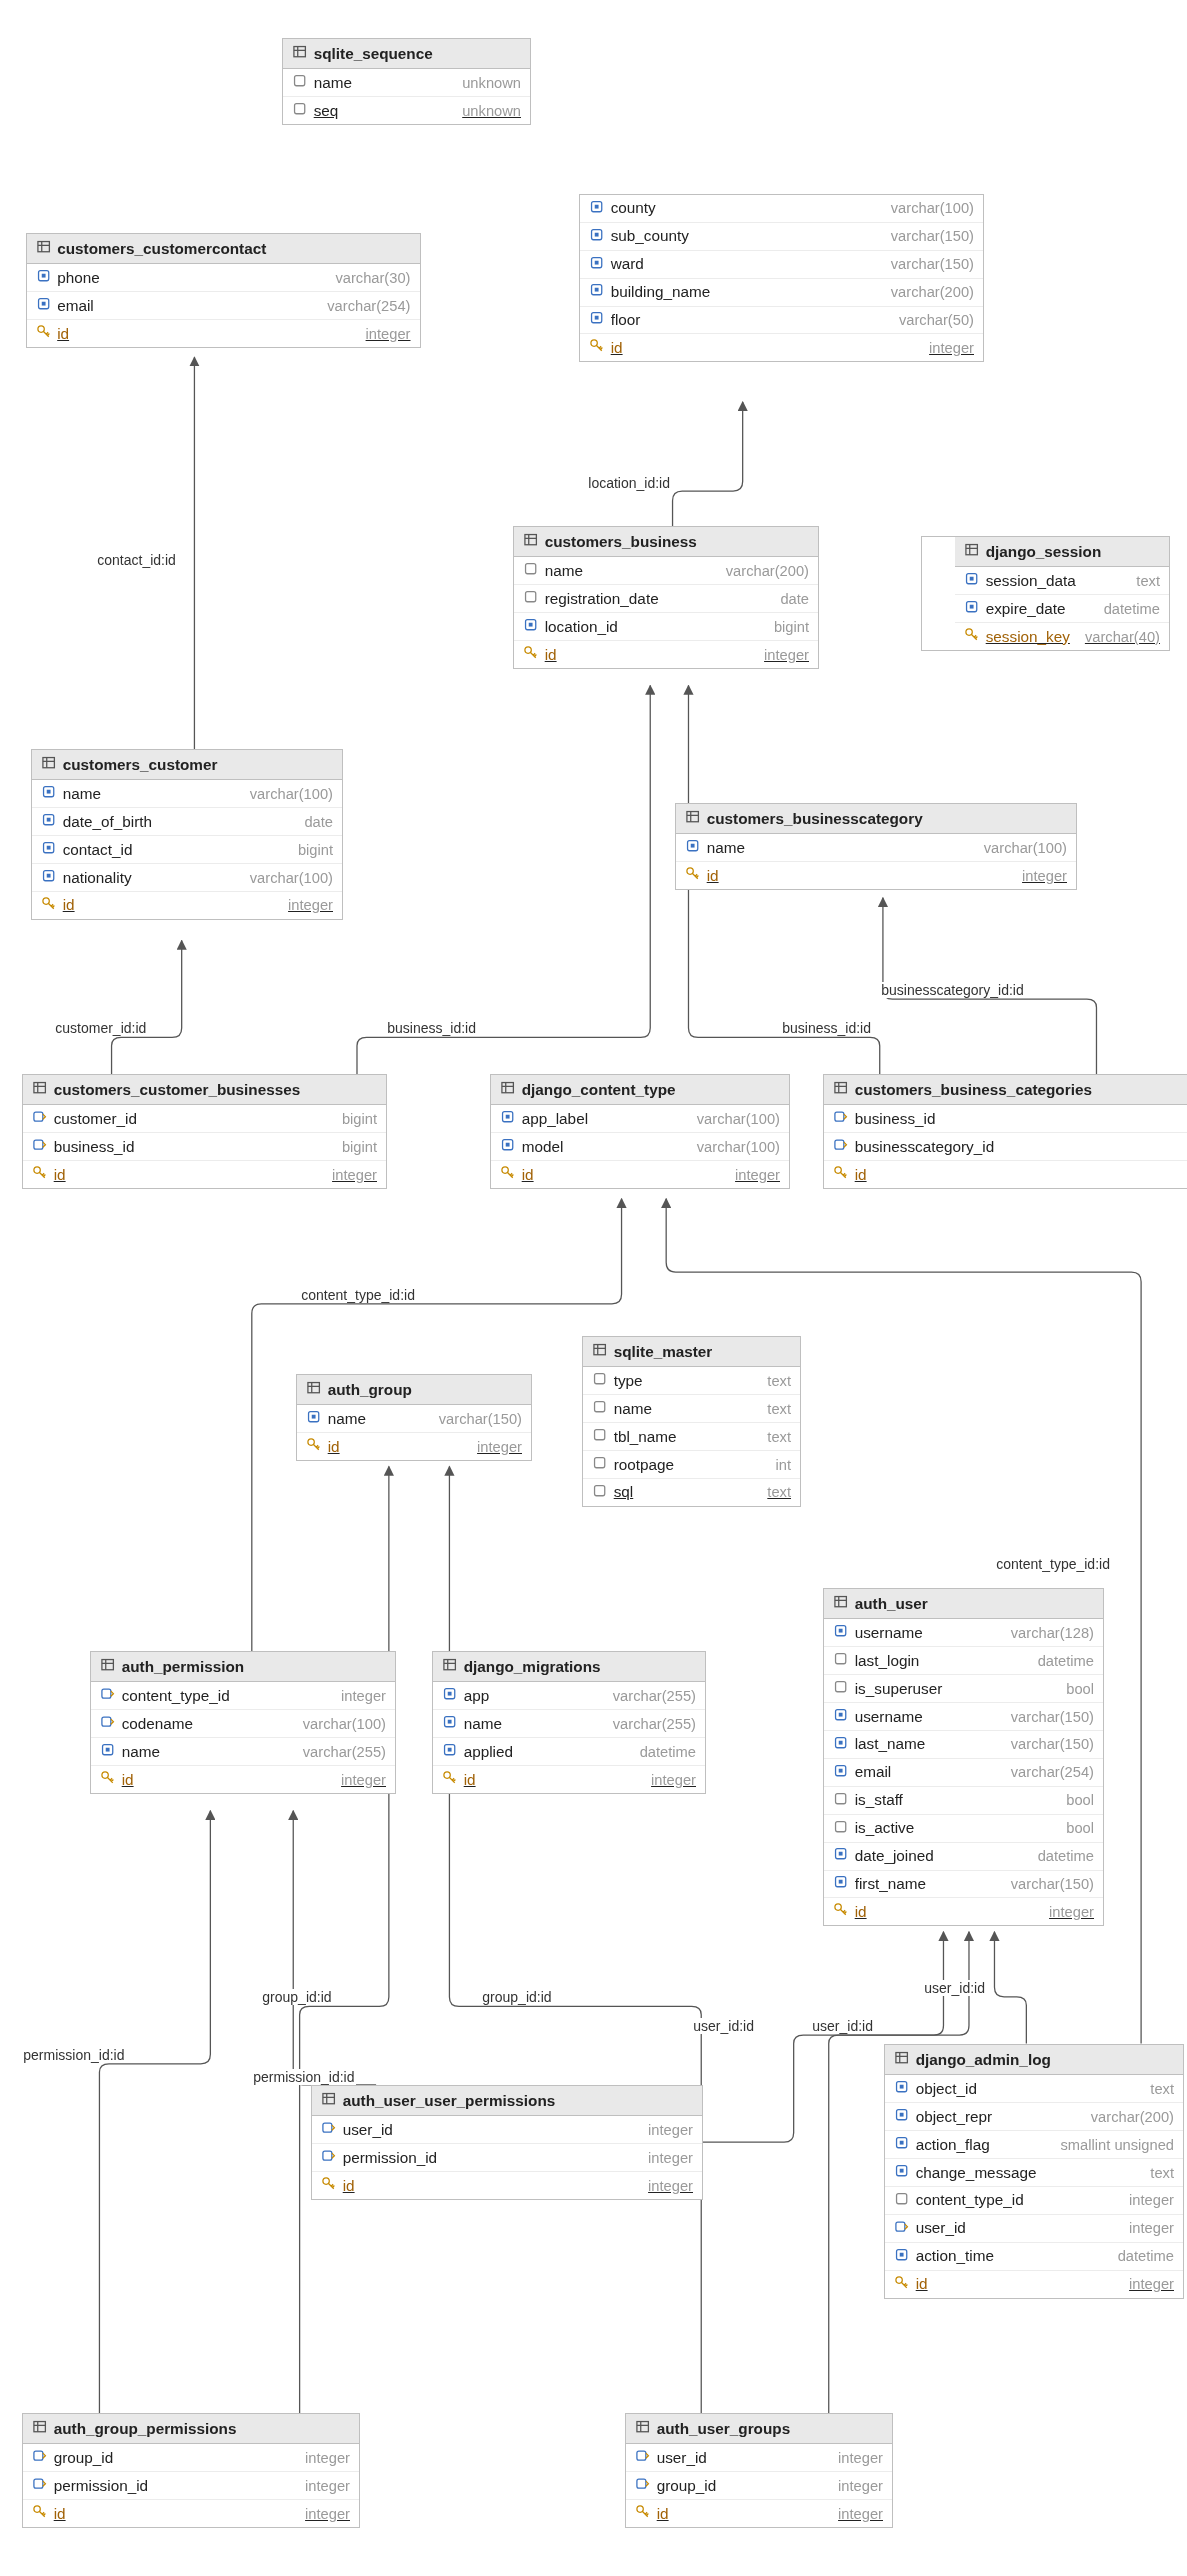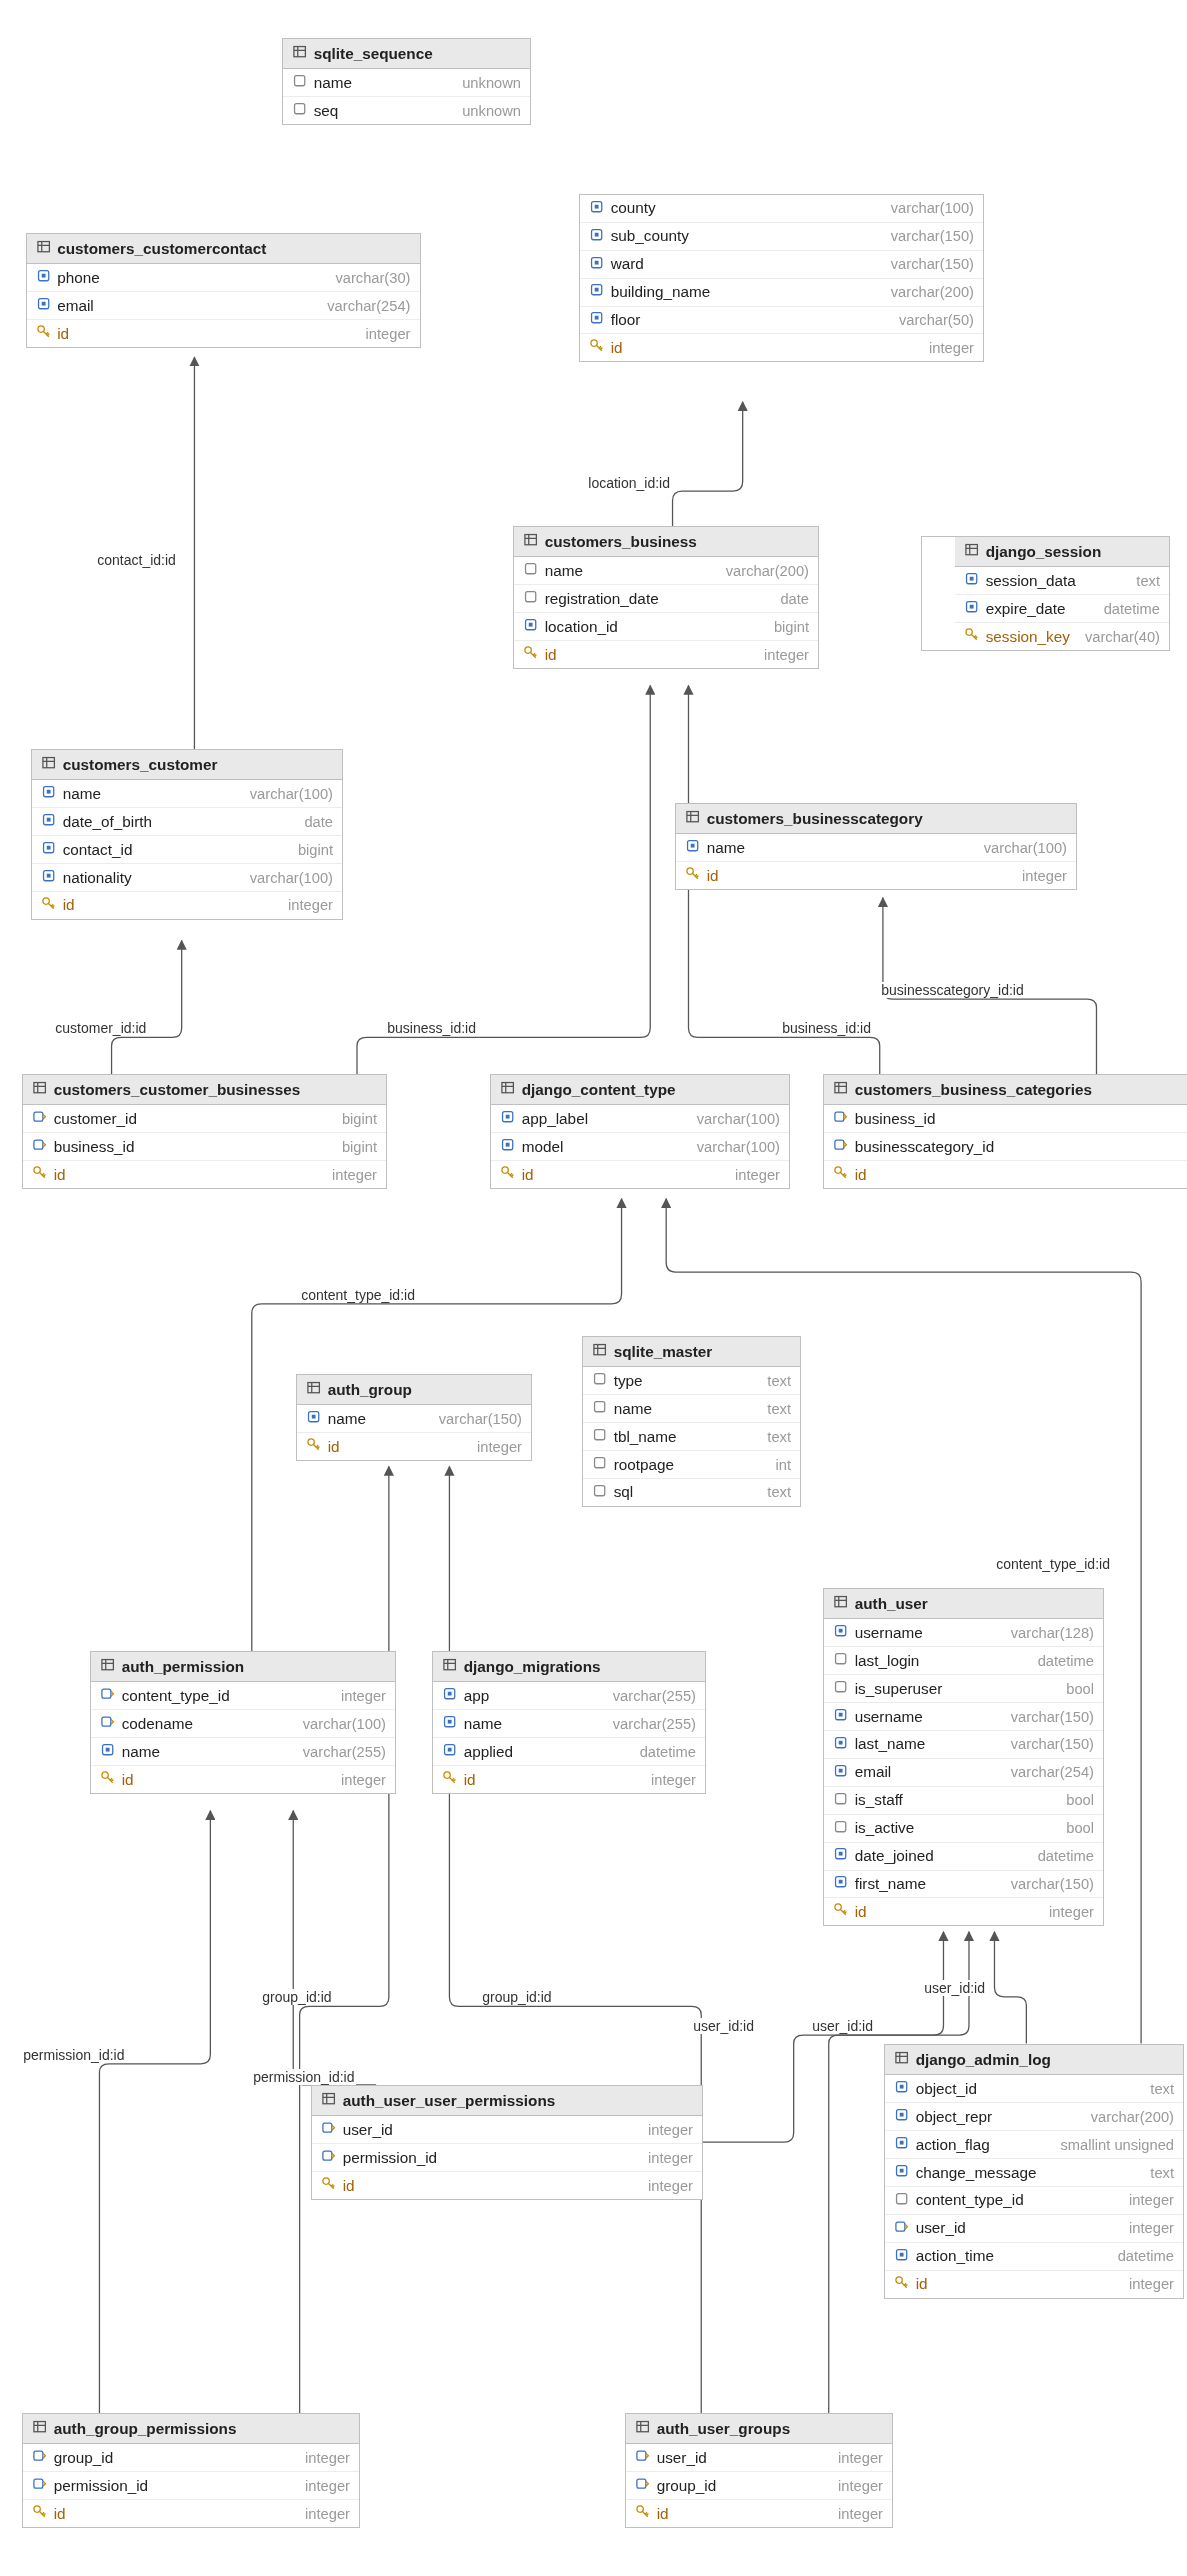--- a/index.html
+++ b/index.html
@@ -42,21 +42,21 @@
     font-weight: 600;
     color: #222;
   }
   .table-row {
     display: flex;
     align-items: center;
     padding: 3.8px 9px;
     border-bottom: 0.6px solid #ececec;
     gap: 6.4px;
   }
-  .table-row:last-child { border-bottom: none; }
+  .table-row:last-child { border-bottom: none; text-decoration: underline; }
   .col-name {
     flex: 1 1 auto;
     color: #222;
   }
   .col-type {
     flex: 0 0 auto;
     color: #9a9a9a;
     text-align: right;
     font-size: 14.7px;
   }

